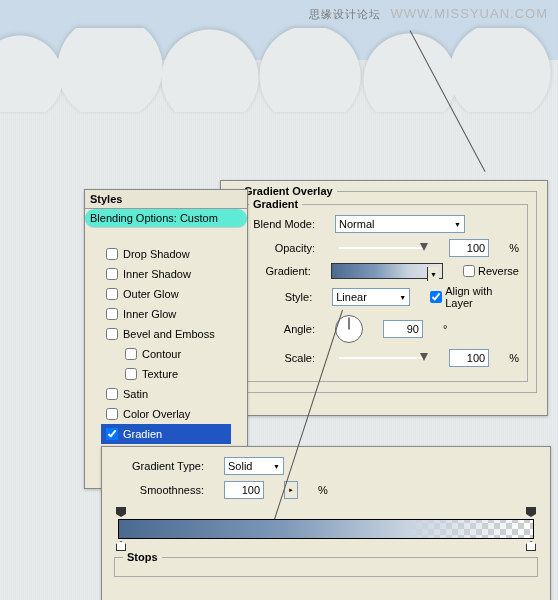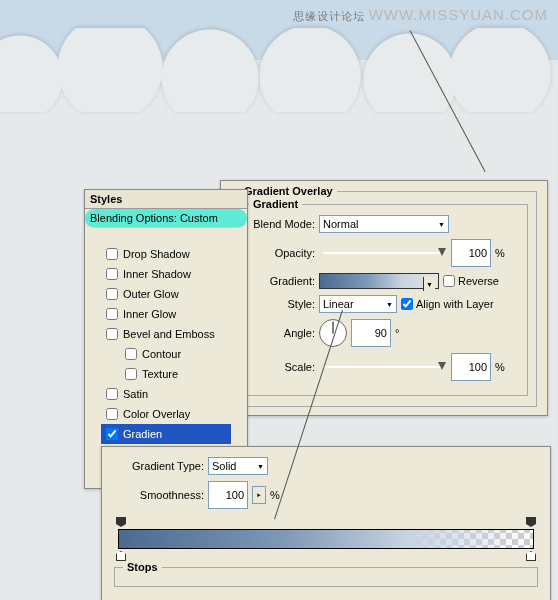--- a/index.html
+++ b/index.html
@@ -1,19 +1,19 @@
 <!DOCTYPE html>
 <html><head>
 <meta charset="utf-8">
 <style>
 * { box-sizing: border-box; margin: 0; padding: 0; font-family: Tahoma, Arial, sans-serif; font-size: 11px; }
 body { width: 558px; height: 600px; overflow: hidden; background: repeating-linear-gradient(90deg,#c9dae8 0 1px,#cad9e7 1px 2px); position: relative; }
 .watermark { position: absolute; top: 6px; right: 10px; font-size: 12px; z-index: 50; }
 .watermark .cn { color: #7a7a7a; letter-spacing: 1px; }
-.watermark .en { color: #b8b8b8; letter-spacing: 1px; font-size: 15px; }
+.watermark .en { color: #b8b8b8; letter-spacing: 1px; margin-left: 6px; font-size: 13px; }
 
 .cloud { position: absolute; top: 60px; left: 0; right: 0; height: 540px; background: repeating-linear-gradient(90deg,#e8ebec 0 1px,#e4e7e9 1px 2px); }
 .cloud::before { content:""; position:absolute; top:-32px; left:-20px; right:-20px; height:84px; background:
   radial-gradient(circle at 40px 50px,#e8ebec 42px,transparent 43px),
   radial-gradient(circle at 130px 40px,#e8ebec 52px,transparent 53px),
   radial-gradient(circle at 230px 50px,#e8ebec 48px,transparent 49px),
   radial-gradient(circle at 330px 48px,#e8ebec 50px,transparent 51px),
   radial-gradient(circle at 430px 52px,#e8ebec 46px,transparent 47px),
   radial-gradient(circle at 520px 45px,#e8ebec 50px,transparent 51px);
   filter: drop-shadow(0 -1px 2px rgba(0,0,0,0.15));
@@ -29,27 +29,27 @@
 .styles-list { padding:16px; }
 .style-row { display:flex; align-items:center; padding:2px 5px; height:20px; cursor:pointer; }
 .style-row.indent { padding-left:24px; }
 .style-row.sel { background:#1f56c4; color:#fff; }
 .style-row input[type=checkbox] { margin-right:5px; width:12px; height:12px; }
 
 .overlay-panel { top:180px; left:220px; width:328px; height:236px; z-index:9; padding:6px 10px; }
 .fieldset { border:1px solid #aaa; padding:8px 8px 10px; margin-top:4px; position:relative; }
 .legend { position:absolute; top:-7px; left:8px; background:#ece9d8; padding:0 4px; font-weight:bold; }
 .inner-fieldset { border:1px solid #aaa; padding:10px 8px 8px; margin-top:4px; position:relative; }
-.frow { display:flex; align-items:center; margin-bottom:6px; gap:4px; }
+.frow { display:flex; align-items:center; margin-bottom:6px; gap:20px; }
 .flabel { width:66px; text-align:right; color:#000; }
 .select { background:#fff; border:1px solid #7b9ebd; height:18px; padding:8px 3px; display:flex; align-items:center; min-width:70px; position:relative; }
 .select::after { content:"▼"; font-size:7px; position:absolute; right:3px; color:#000; }
 .slider { height:14px; position:relative; background:linear-gradient(#fff,#fff) center/100% 2px no-repeat; flex:1; margin:0 4px; }
 .slider-thumb { position:absolute; top:2px; width:0; height:0; border-left:4px solid transparent; border-right:4px solid transparent; border-top:8px solid #555; }
-.numbox { background:#fff; border:1px solid #7b9ebd; height:28px; width:40px; padding:0 3px; display:flex; align-items:center; justify-content:flex-end; }
+.numbox { background:#fff; border:1px solid #7b9ebd; height:18px; width:40px; padding:0 3px; display:flex; align-items:center; justify-content:flex-end; }
 .checkbox-inline { display:flex; align-items:center; gap:3px; }
 .checkbox-inline input { width:12px; height:12px; }
 .gradient-swatch { background:linear-gradient(90deg,#4a6a90 0%,#7e99b8 40%,#c9d4e0 70%,#e5e5e5 100%),repeating-conic-gradient(#ccc 0 25%,#fff 0 50%) 50%/12px 12px; background-blend-mode:normal; border:1px solid #333; width:120px; height:16px; position:relative; }
 .gradient-swatch::after { content:"▼"; font-size:7px; position:absolute; right:3px; top:3px; background:#ece9d8; padding:0 2px; border-left:1px solid #333; height:14px; display:flex; align-items:center; }
 .angle-dial { width:28px; height:28px; border:1px solid #666; border-radius:50%; background:#fff; position:relative; }
 .angle-dial::after { content:""; position:absolute; left:50%; top:50%; width:12px; height:1px; background:#000; transform-origin:left; transform:rotate(-90deg); }
 
 .editor-panel { top:446px; left:101px; width:450px; height:160px; z-index:60; padding:10px 12px; background:#ece9d8; }
 .grad-bar { position:relative; height:40px; margin:10px 4px 8px; }
 .grad-bar-track { position:absolute; top:10px; left:0; right:0; height:20px; border:1px solid #000; background:linear-gradient(90deg,#4a6a90 0%,#7e99b8 40%,#c9d4e0 70%,rgba(230,230,230,0) 100%),repeating-conic-gradient(#ccc 0 25%,#fff 0 50%) 50%/12px 12px; }

